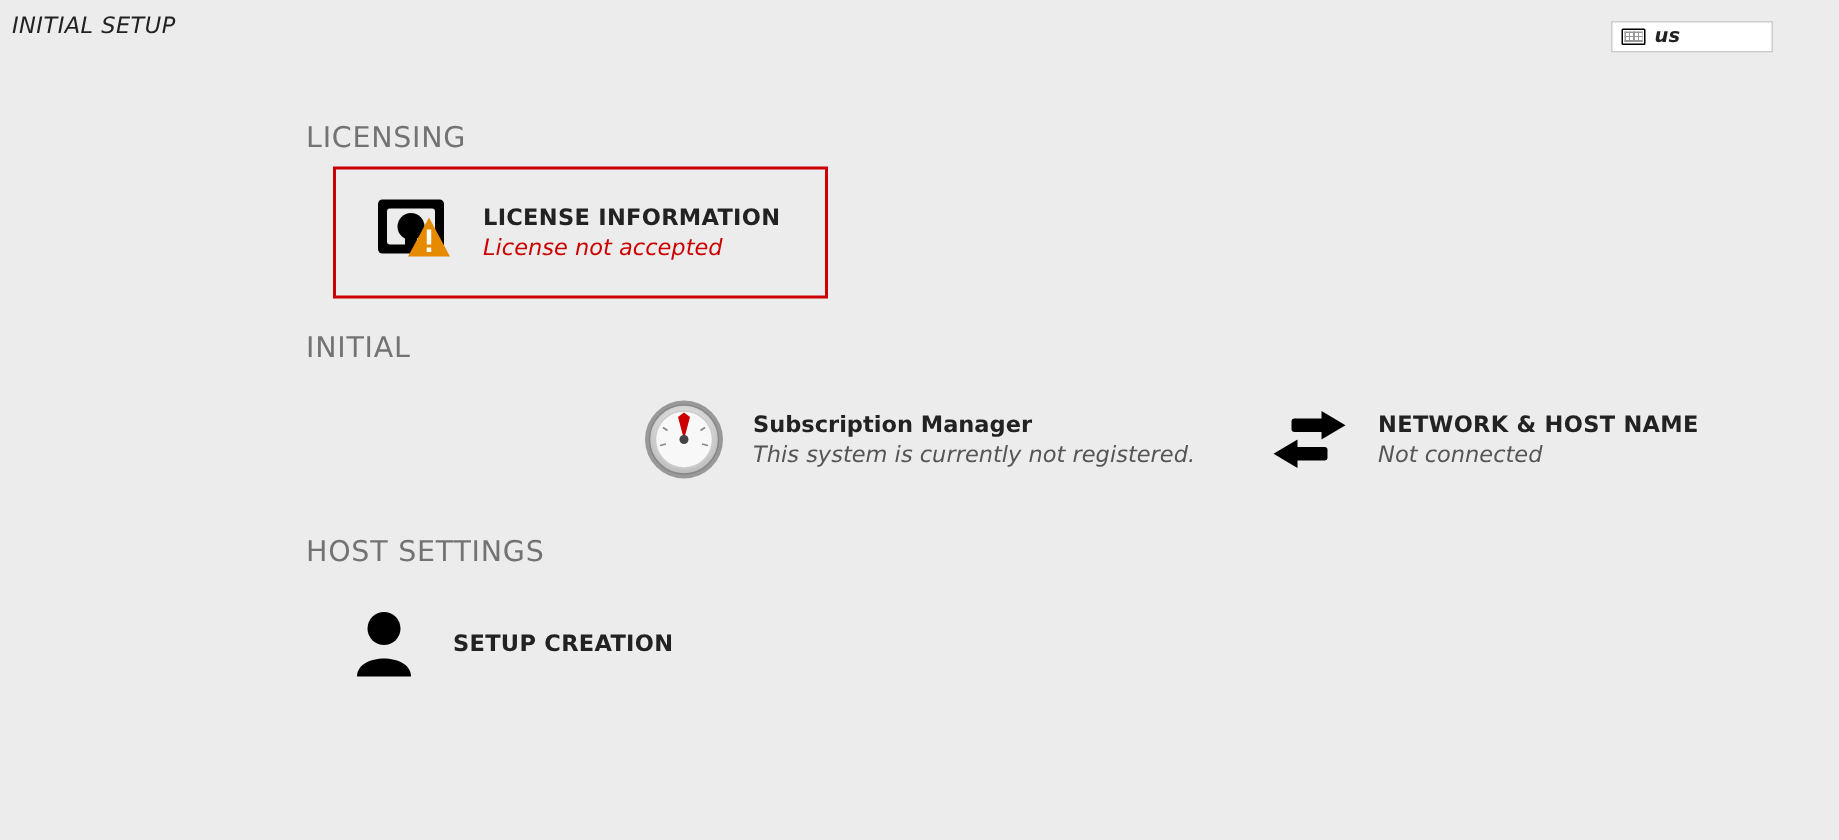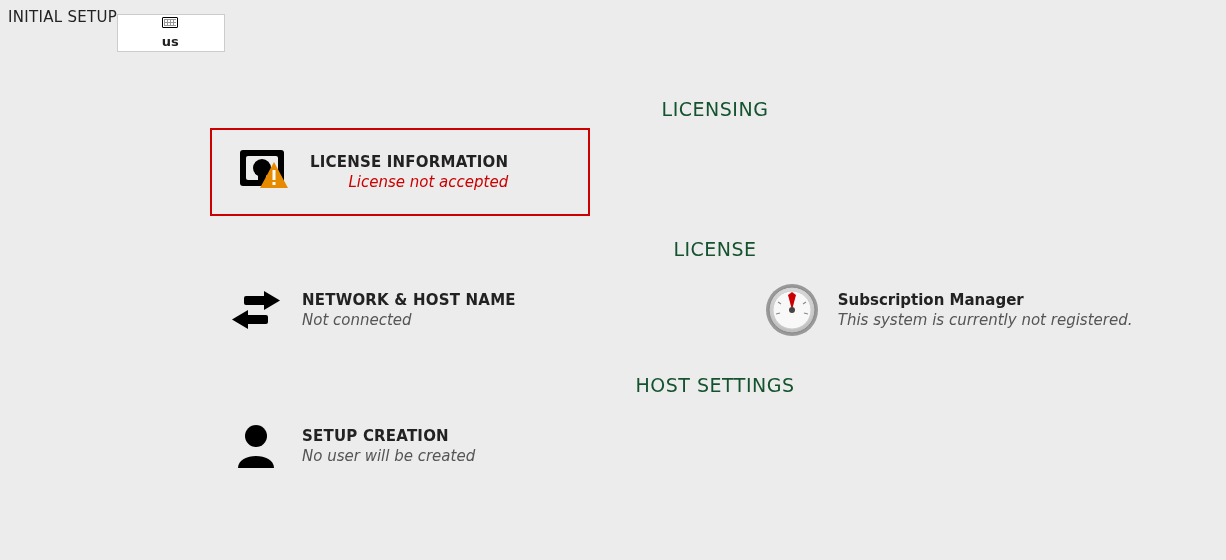--- a/index.html
+++ b/index.html
@@ -6,23 +6,24 @@
   body {
     font-family: "DejaVu Sans", "Liberation Sans", Arial, sans-serif;
     background: #ececec;
     width: 1226px;
     height: 560px;
     overflow: hidden;
     color: #222;
   }
   .header {
     display: flex;
-    justify-content: flex-start;
+    justify-content: space-between;
     align-items: flex-start;
-    padding: 8px 16px 0 8px;
+    padding: 8px 4px 0 8px;
+    font-style: italic;
   }
   .header-left {
     font-size: 15px;
     font-weight: 400;
     letter-spacing: 0.3px;
   }
   .header-right {
     display: flex;
     flex-direction: column;
     align-items: flex-end;
@@ -38,21 +39,20 @@
     border: 1px solid #ccc;
     padding: 2px 8px 2px 6px;
     margin-top: 6px;
     margin-right: 40px;
     display: flex;
     align-items: center;
     gap: 6px;
     font-size: 13px;
     font-weight: 700;
     width: 108px;
-    flex-direction: column;
   }
   .kb-icon {
     width: 16px; height: 11px;
     border: 1.5px solid #000;
     border-radius: 1px;
     position: relative;
   }
   .kb-icon::after {
     content: "";
     position: absolute;
@@ -62,60 +62,59 @@
       repeating-linear-gradient(to bottom, #000 0 1px, transparent 1px 3px);
     opacity: 0.4;
   }
   .content {
     padding: 24px 0 0 204px;
     width: 100%;
   }
   .section-title {
     font-size: 19px;
     letter-spacing: 0.5px;
-    color: #14532d;
+    color: #737373;
     margin: 22px 0 8px 0;
-    text-align: center;
   }
   .tile-row {
     display: flex;
     gap: 0;
   }
   .tile {
     display: flex;
     align-items: center;
     gap: 18px;
     padding: 14px 24px 14px 24px;
     min-width: 310px;
     cursor: pointer;
   }
   .tile.warning {
     border: 2px solid #c00;
-    margin-left: 6px;
-    width: 380px;
+    margin-left: 18px;
+    width: 330px;
   }
   .tile-icon {
     width: 56px; height: 56px;
     display: flex; align-items: center; justify-content: center;
     flex-shrink: 0;
   }
   .tile-text {
     display: flex; flex-direction: column; gap: 2px;
   }
   .tile-title {
     font-size: 15px;
     font-weight: 700;
     letter-spacing: 0.2px;
   }
   .tile-sub {
     font-size: 15px;
     font-style: italic;
     color: #555;
   }
-  .tile-sub.red { color: #c00; text-align: right; }
+  .tile-sub.red { color: #c00; }
   .sub-manager .tile-title { font-weight: 700; letter-spacing: 0; }
   .second-col { margin-left: 200px; }
 </style>
 </head>
 <body>
 
 <div class="header">
   <div class="header-left">INITIAL SETUP</div>
   <div class="header-right">
     <div class="kb-layout">
@@ -141,39 +140,22 @@
           <rect x="36.5" y="38" width="3" height="3" fill="#fff"></rect>
         </svg>
       </div>
       <div class="tile-text">
         <div class="tile-title">LICENSE INFORMATION</div>
         <div class="tile-sub red">License not accepted</div>
       </div>
     </div>
   </div>
 
-  <div class="section-title">LICENSE</div>
+  <div class="section-title">INITIAL</div>
   <div class="tile-row">
-    <div class="tile">
-      <div class="tile-icon">
-        <svg width="56" height="56" viewBox="0 0 56 56">
-          <g fill="#000">
-            <rect x="16" y="14" width="22" height="9" rx="2"></rect>
-            <polygon points="36,9 52,18.5 36,28"></polygon>
-            <rect x="18" y="33" width="22" height="9" rx="2"></rect>
-            <polygon points="20,28 4,37.5 20,47"></polygon>
-          </g>
-        </svg>
-      </div>
-      <div class="tile-text">
-        <div class="tile-title">NETWORK &amp; HOST NAME</div>
-        <div class="tile-sub">Not connected</div>
-      </div>
-    </div>
-
     <div class="tile sub-manager second-col">
       <div class="tile-icon">
         <svg width="56" height="56" viewBox="0 0 56 56">
           <defs>
             <radialGradient id="rg" cx="50%" cy="40%" r="60%">
               <stop offset="0%" stop-color="#fff"></stop>
               <stop offset="100%" stop-color="#bbb"></stop>
             </radialGradient>
           </defs>
           <circle cx="28" cy="28" r="26" fill="#999"></circle>
@@ -188,33 +170,49 @@
           </g>
           <polygon points="28,28 24,13 28,10 32,13" fill="#c00"></polygon>
           <circle cx="28" cy="28" r="3" fill="#444"></circle>
         </svg>
       </div>
       <div class="tile-text">
         <div class="tile-title">Subscription Manager</div>
         <div class="tile-sub">This system is currently not registered.</div>
       </div>
     </div>
+
+    <div class="tile">
+      <div class="tile-icon">
+        <svg width="56" height="56" viewBox="0 0 56 56">
+          <g fill="#000">
+            <rect x="16" y="14" width="22" height="9" rx="2"></rect>
+            <polygon points="36,9 52,18.5 36,28"></polygon>
+            <rect x="18" y="33" width="22" height="9" rx="2"></rect>
+            <polygon points="20,28 4,37.5 20,47"></polygon>
+          </g>
+        </svg>
+      </div>
+      <div class="tile-text">
+        <div class="tile-title">NETWORK &amp; HOST NAME</div>
+        <div class="tile-sub">Not connected</div>
+      </div>
+    </div>
   </div>
 
   <div class="section-title">HOST SETTINGS</div>
   <div class="tile-row">
     <div class="tile">
       <div class="tile-icon">
         <svg width="56" height="56" viewBox="0 0 56 56">
           <g fill="#000">
             <circle cx="28" cy="18" r="11"></circle>
             <path d="M10 50 C10 34, 46 34, 46 50 Z"></path>
           </g>
         </svg>
       </div>
       <div class="tile-text">
         <div class="tile-title">SETUP CREATION</div>
-        <div class="tile-sub">No user will be created</div>
       </div>
     </div>
   </div>
 
 </div>
 
 </body></html>

